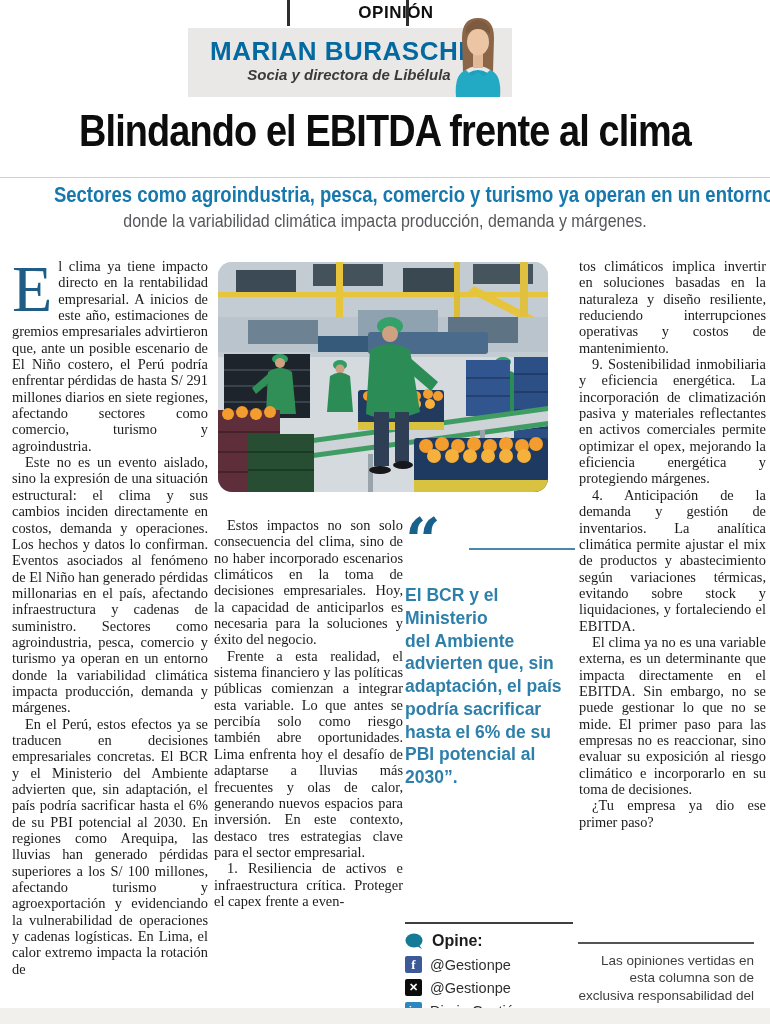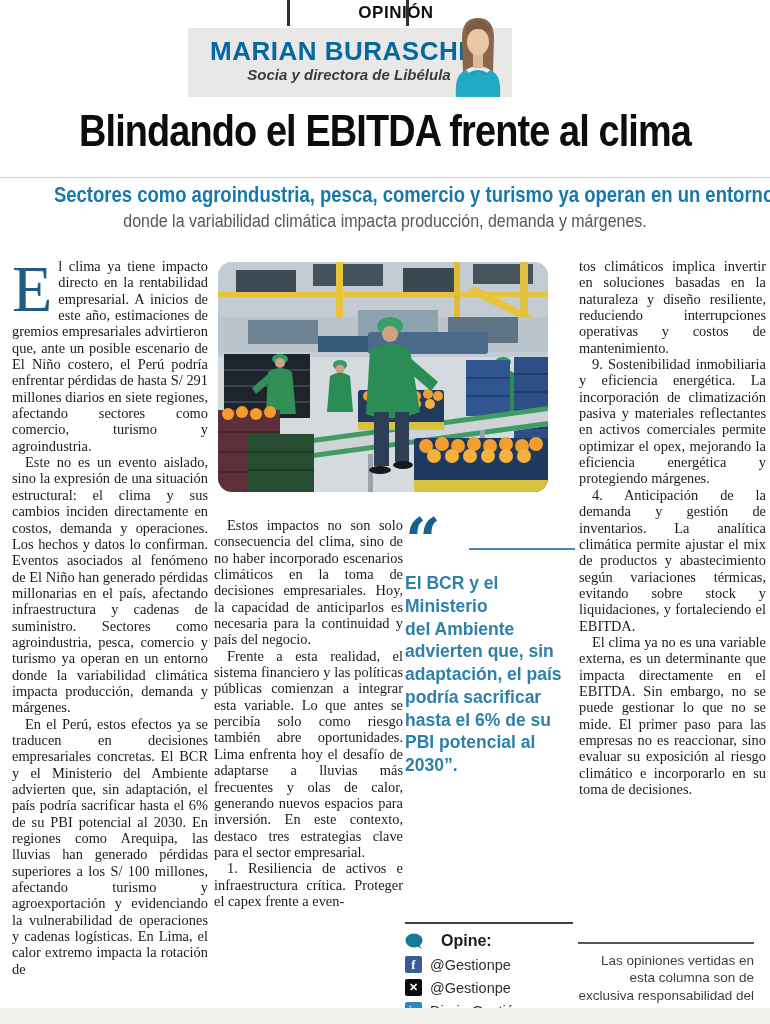--- a/index.html
+++ b/index.html
@@ -43,27 +43,27 @@
 
   
   .photo{position:absolute;left:218px;top:262px;width:330px;height:230px;border-radius:14px;
        overflow:hidden;background:#d4dade;}
 
   
   .pullquote{position:absolute;left:405px;top:518px;width:172px;}
   .pq-mark{display:block;font-family:"DejaVu Serif",serif;font-weight:700;font-size:62px;
        line-height:46px;color:#17628c;}
   .pq-rule{position:absolute;left:64px;top:30px;width:106px;height:1.5px;background:#4a87a8;}
-  .pq-text{margin-top:8px;font:700 17.5px "Liberation Sans",sans-serif;line-height:1.3;
+  .pq-text{margin-top:20px;font:700 17.5px "Liberation Sans",sans-serif;line-height:1.3;
        color:#2e80ab;white-space:pre-line;}
 
   
   .opine{position:absolute;left:405px;top:922px;width:172px;font-family:"Liberation Sans",sans-serif;}
   .opine-rule{width:168px;height:2px;background:#3f3f3f;margin-bottom:8px;}
-  .opine-head{display:flex;align-items:center;gap:17px;font-weight:700;font-size:16px;color:#1c1c1c;}
+  .opine-head{display:flex;align-items:center;gap:8px;font-weight:700;font-size:16px;color:#1c1c1c;}
   .channel{display:flex;align-items:center;gap:8px;margin-top:6px;font-size:14.5px;color:#2e2e2e;}
   .chip{width:17px;height:17px;border-radius:2px;color:#fff;display:flex;align-items:center;
        justify-content:center;font:700 11px "Liberation Sans",sans-serif;flex:0 0 auto;}
   .chip.fb{background:#3d5a98;font-family:"Liberation Serif",serif;font-size:13px;}
   .chip.xx{background:#0c0c0c;}
   .chip.li{background:#2e86c0;font-size:10px;}
 
   
   .disc{position:absolute;left:578px;top:942px;width:176px;}
   .disc-rule{width:176px;height:1.5px;background:#555;margin-bottom:8px;}
@@ -229,21 +229,21 @@
           <circle cx="252" cy="194" r="7" fill="#f6b13c"></circle>
           <circle cx="270" cy="194" r="7" fill="#f6b13c"></circle>
           <circle cx="288" cy="194" r="7" fill="#f6b13c"></circle>
           <circle cx="306" cy="194" r="7" fill="#f6b13c"></circle>
       </g>
       <rect x="196" y="218" width="134" height="12" fill="#d8c23f"></rect>
     </svg>
   </div>
 
   <div class="col col2">
-    <p class="ind">Estos impactos no son solo consecuencia del clima, sino de no haber incorporado escenarios climáticos en la toma de decisiones empresariales. Hoy, la capacidad de anticiparlos es necesaria para la continuidad y país del negocio.</p>
+    <p class="ind">Estos impactos no son solo consecuencia del clima, sino de no haber incorporado escenarios climáticos en la toma de decisiones empresariales. Hoy, la capacidad de anticiparlos es necesaria para la soluciones y éxito del negocio.</p>
     <p class="ind">Frente a esta realidad, el sistema financiero y las políticas públicas comienzan a integrar esta variable. Lo que antes se percibía solo como riesgo también abre oportunidades. Lima enfrenta hoy el desafío de adaptarse a lluvias más frecuentes y olas de calor, generando nuevos espacios para inversión. En este contexto, destaco tres estrategias clave para el sector empresarial.</p>
     <p class="ind">1. Resiliencia de activos e infraestructura crítica. Proteger el capex frente a even-</p>
   </div>
 
   <div class="pullquote">
     <span class="pq-mark">“</span>
     <div class="pq-rule"></div>
     <div class="pq-text">El BCR y el
 Ministerio
 del Ambiente
@@ -276,20 +276,21 @@
       <span class="chip li">in</span>
       <span>Diario Gestión</span>
     </div>
   </div>
 
   <div class="col col3">
     <p>tos climáticos implica invertir en soluciones basadas en la naturaleza y diseño resiliente, reduciendo interrupciones operativas y costos de mantenimiento.</p>
     <p class="ind">9. Sostenibilidad inmobiliaria y eficiencia energética. La incorporación de climatización pasiva y materiales reflectantes en activos comerciales permite optimizar el opex, mejorando la eficiencia energética y protegiendo márgenes.</p>
     <p class="ind">4. Anticipación de la demanda y gestión de inventarios. La analítica climática permite ajustar el mix de productos y abastecimiento según variaciones térmicas, evitando sobre stock y liquidaciones, y fortaleciendo el EBITDA.</p>
     <p class="ind">El clima ya no es una variable externa, es un determinante que impacta directamente en el EBITDA. Sin embargo, no se puede gestionar lo que no se mide. El primer paso para las empresas no es reaccionar, sino evaluar su exposición al riesgo climático e incorporarlo en su toma de decisiones.</p>
+    <p class="ind">¿Tu empresa ya dio ese primer paso?</p>
   </div>
 
   <div class="disc">
     <div class="disc-rule"></div>
     <div class="disc-text">Las opiniones vertidas en esta columna son de exclusiva responsabilidad del autor.</div>
   </div>
 
   <div class="bottom-strip"></div>
 </div>
 

